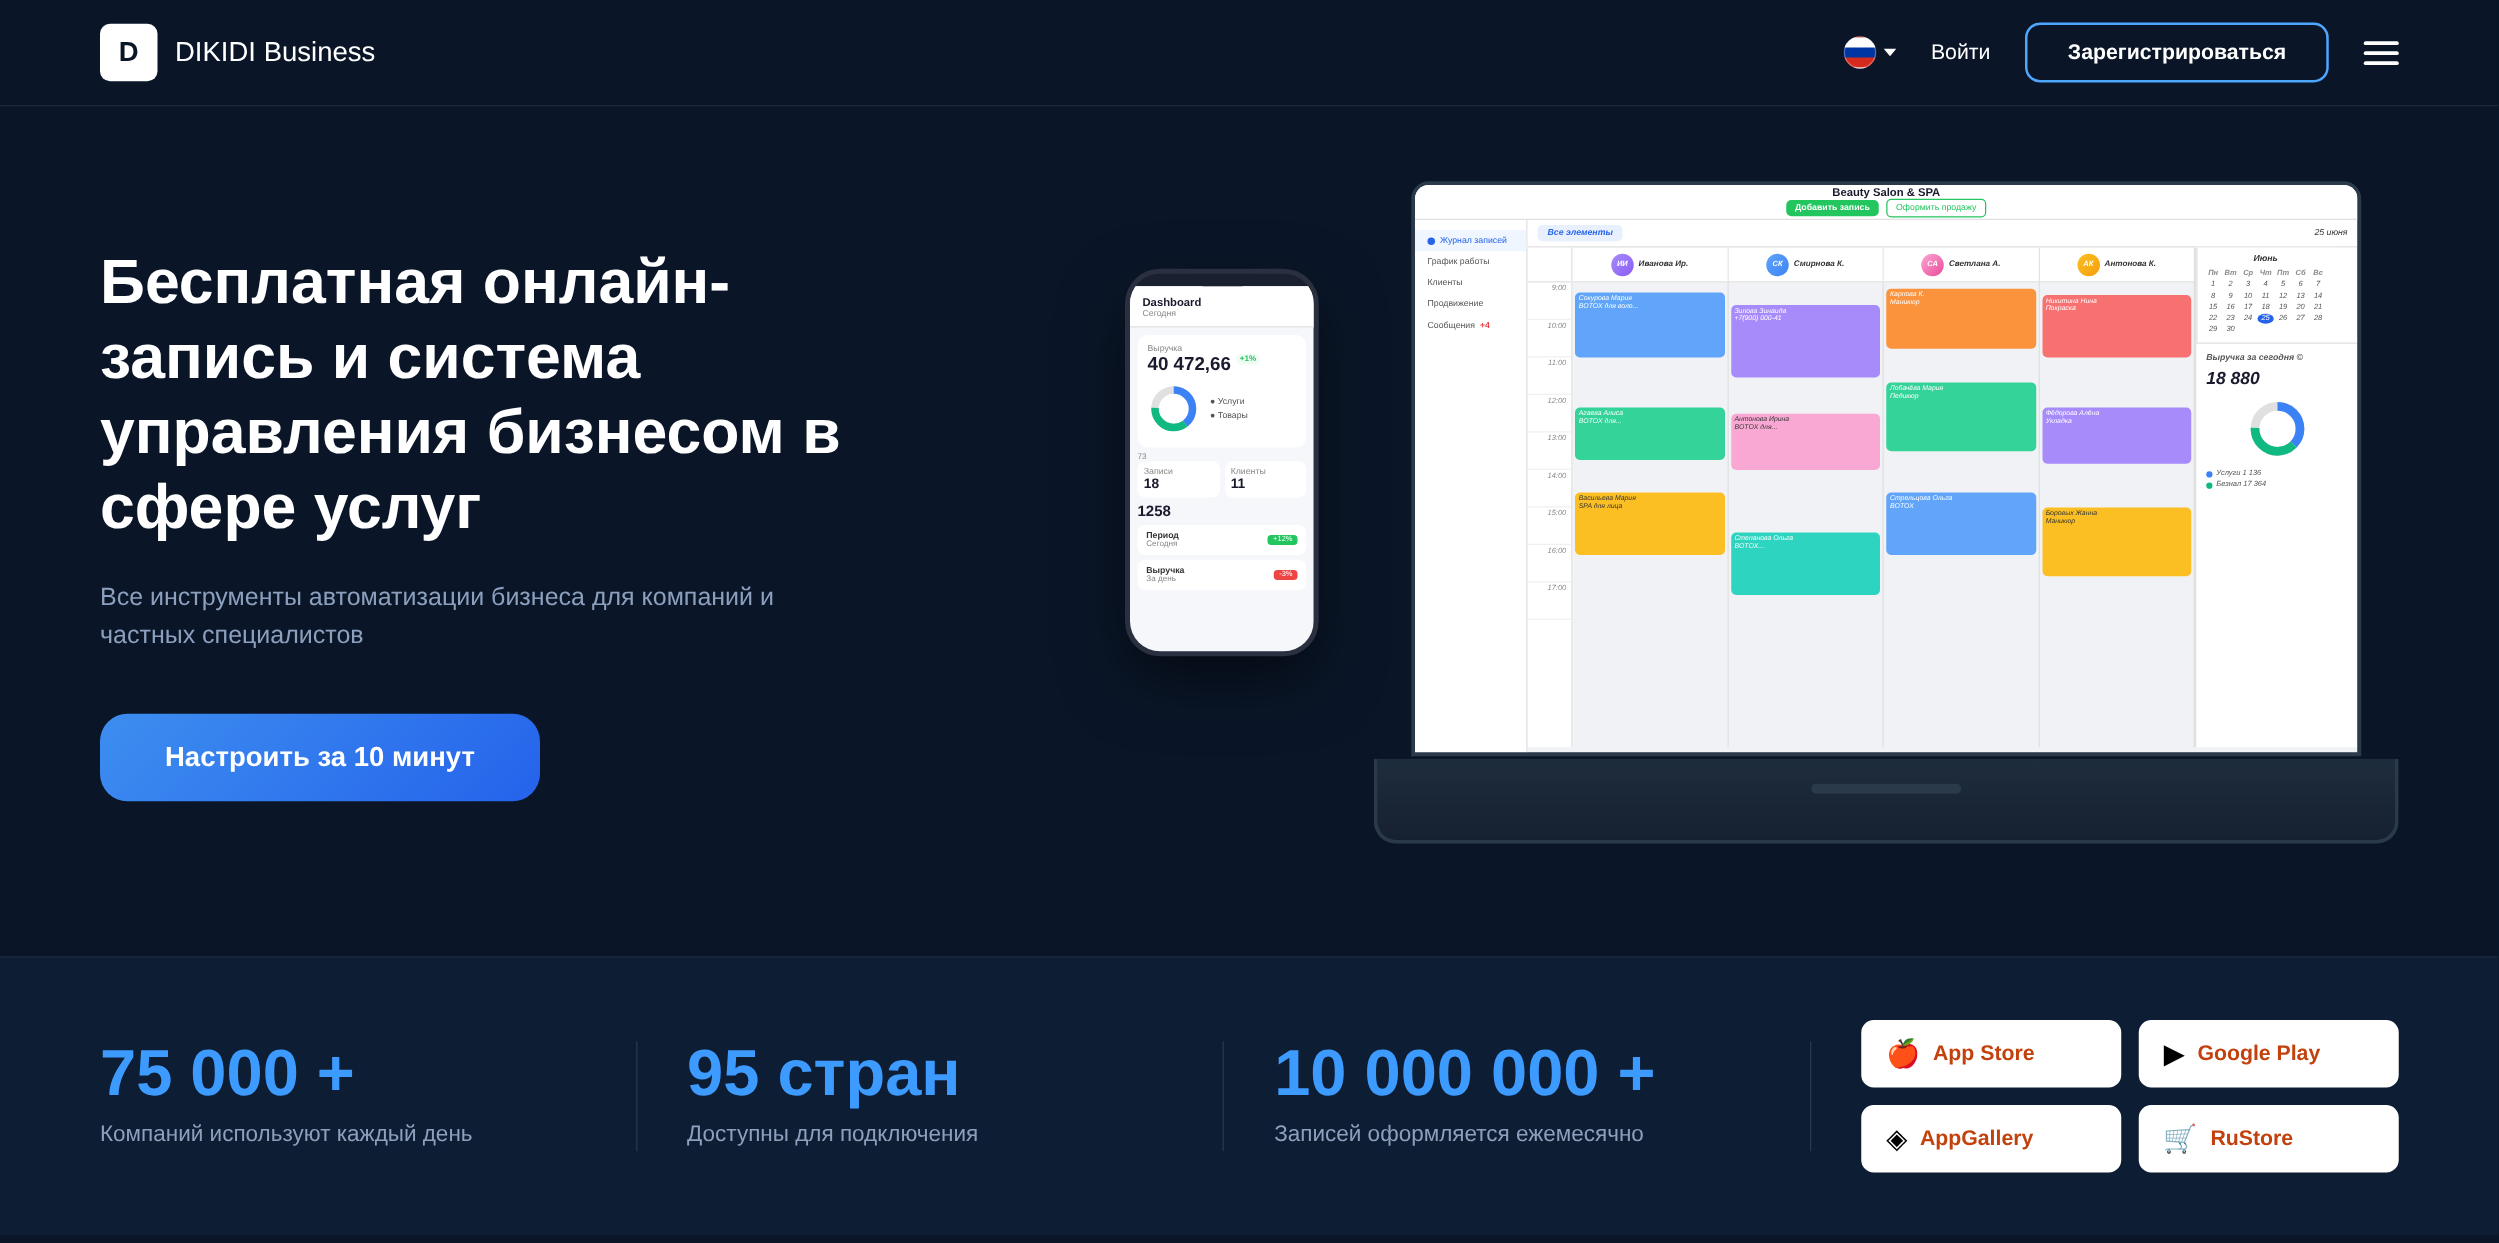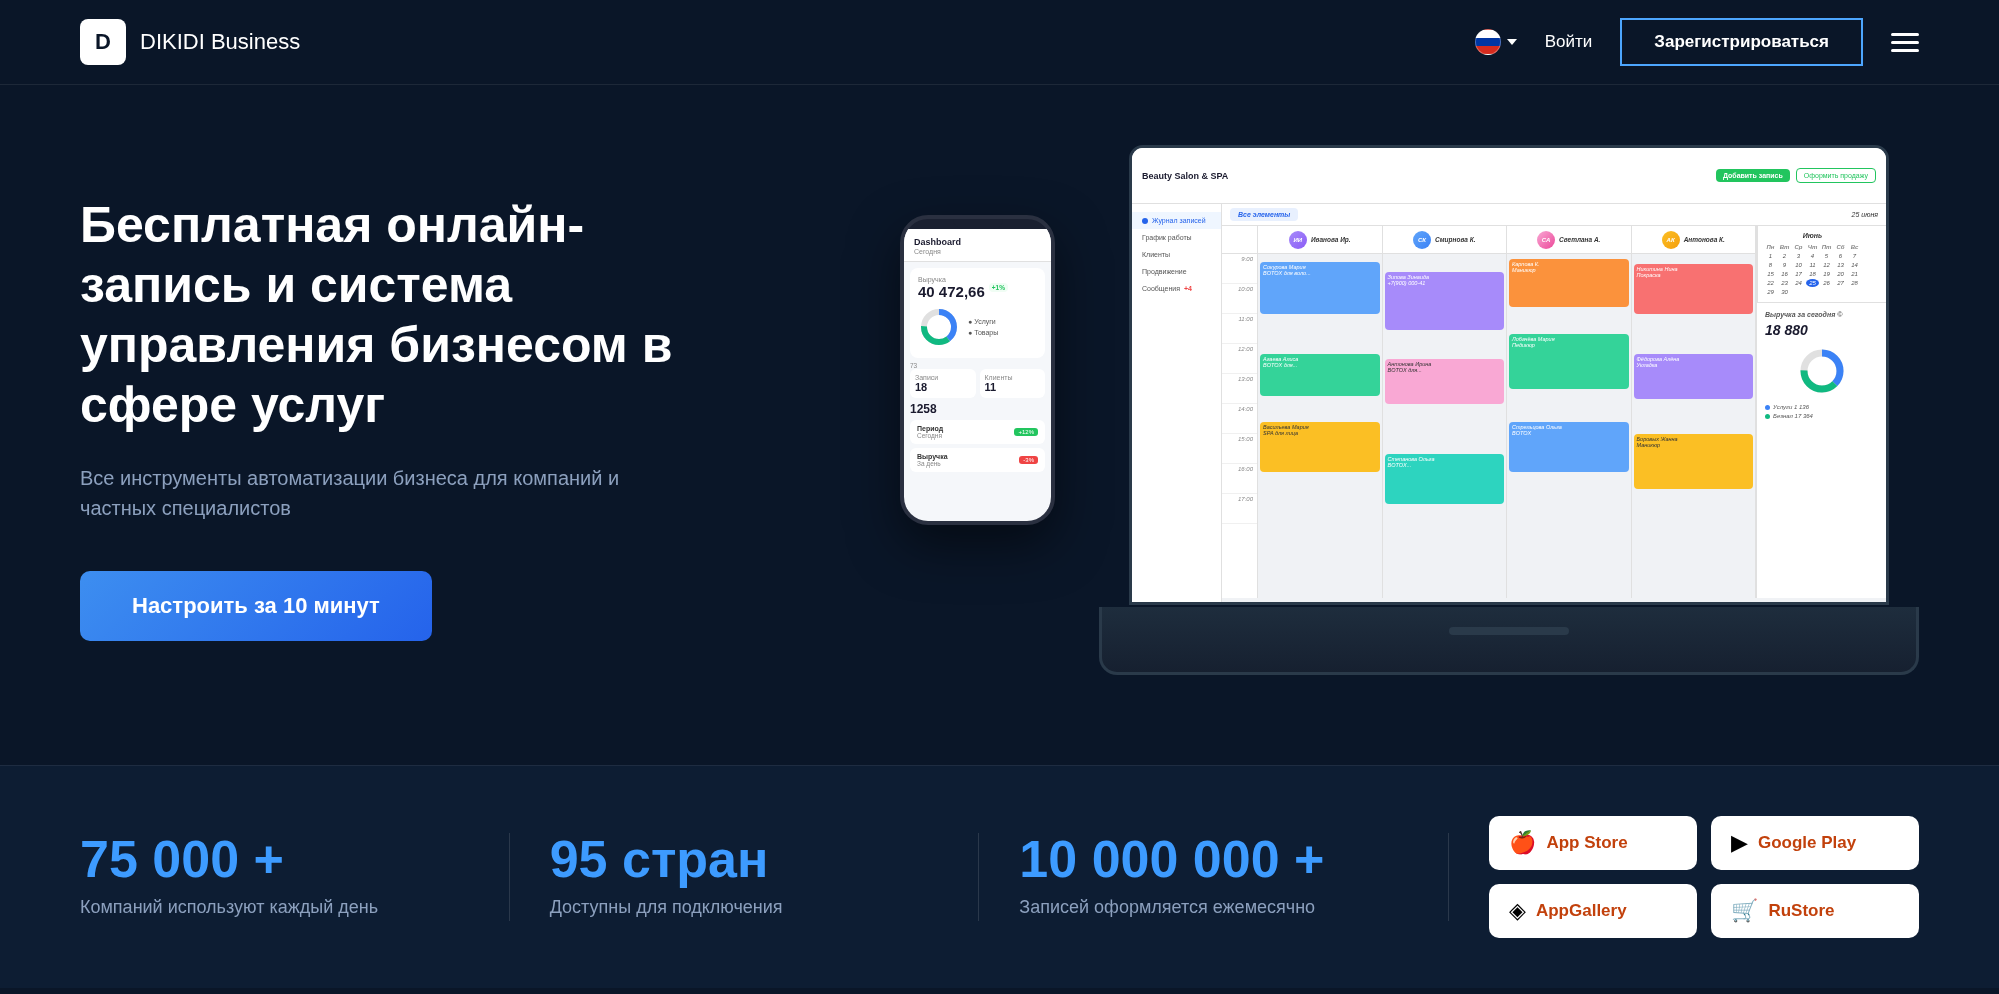--- a/index.html
+++ b/index.html
@@ -85,21 +85,21 @@
       cursor: pointer;
       font-weight: 500;
     }
     .register-btn {
       background: none;
       border: 2px solid #4da6ff;
       color: #fff;
       font-size: 17px;
       font-weight: 600;
       padding: 12px 32px;
-      border-radius: 0;
+      border-radius: 12px;
       cursor: pointer;
     }
     .hamburger {
       display: flex;
       flex-direction: column;
       gap: 5px;
       cursor: pointer;
       background: none;
       border: none;
     }
@@ -138,21 +138,21 @@
       margin-bottom: 48px;
       font-weight: 400;
     }
     .cta-btn {
       background: linear-gradient(135deg, #3d8ef0, #2563eb);
       border: none;
       color: #fff;
       font-size: 22px;
       font-weight: 700;
       padding: 22px 52px;
-      border-radius: 10px;
+      border-radius: 22px;
       cursor: pointer;
       display: inline-block;
     }
 
     
     .hero-visual {
       flex: 1;
       position: relative;
       display: flex;
       align-items: center;
@@ -207,25 +207,26 @@
       width: 100%;
       height: 100%;
       background: #f0f2f5;
       display: flex;
       flex-direction: column;
       overflow: hidden;
       font-size: 7px;
     }
     .dash-header {
       background: #fff;
-      padding: 20px 10px;
+      padding: 1px 10px;
       display: flex;
       align-items: center;
       justify-content: space-between;
       border-bottom: 1px solid #e0e0e0;
+      flex-direction: column;
     }
     .dash-title {
       font-size: 9px;
       font-weight: 700;
       color: #1a1a2e;
     }
     .dash-controls {
       display: flex;
       gap: 6px;
       align-items: center;

